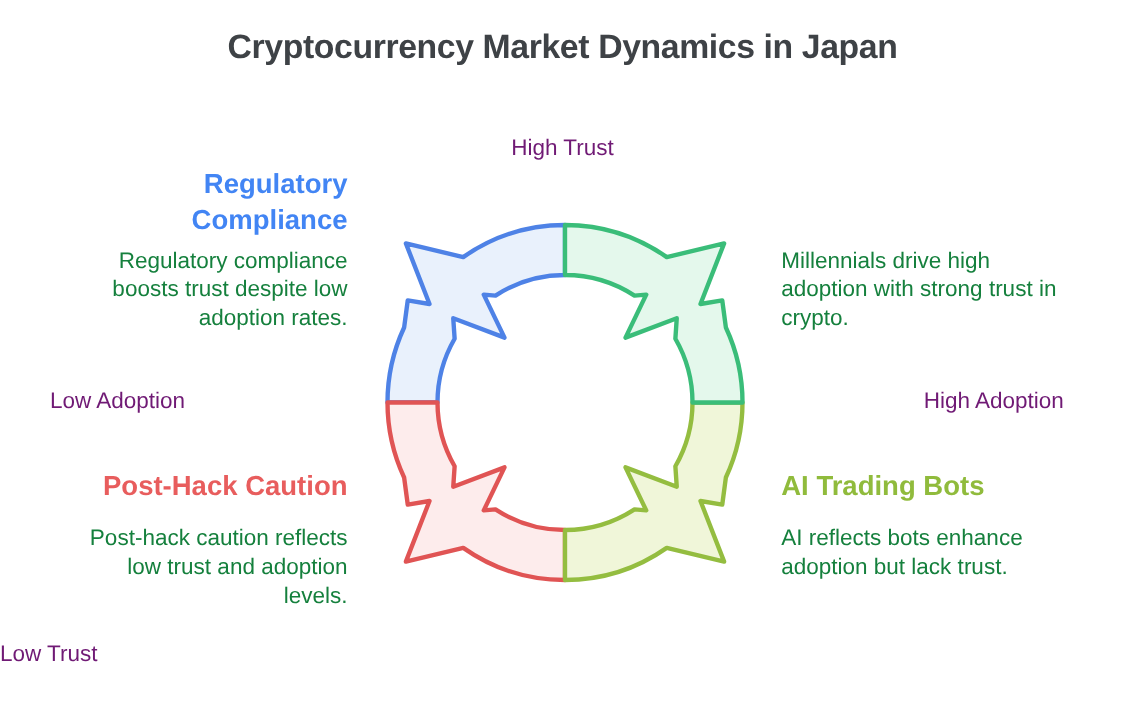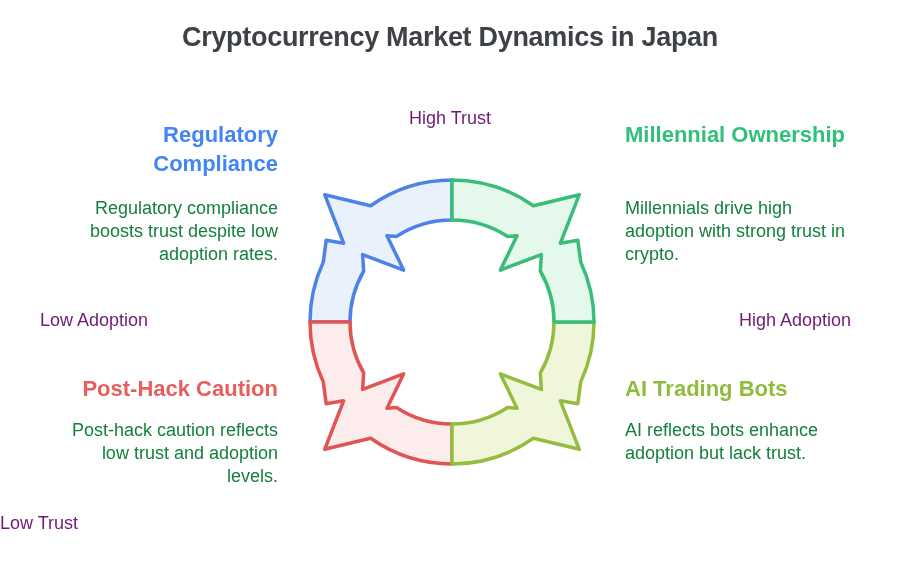--- a/index.html
+++ b/index.html
@@ -16,21 +16,21 @@
     font-size:18px;color:#701a75;white-space:nowrap;
   }
   .q-heading{
     font-size:22px;font-weight:bold;line-height:29px;margin:0;
   }
   .q-body{
     font-size:18px;line-height:23px;color:#15803d;margin:0;
   }
   .ta-r{text-align:right;}
   .ta-l{text-align:left;}
-  .c-blue{color:#4285f4;}
+  .c-blue{color:#4285f4;margin-top:12px;}
   .c-green{color:#31c07c;}
   .c-red{color:#e85d5d;}
   .c-olive{color:#90bb3c;}
   #ring-svg{left:0;top:0;width:900px;height:565px;}
 </style>
 </head>
 <body>
 
 <div id="canvas">
 
@@ -63,21 +63,20 @@
   </svg>
 
   <div class="abs axis-label" style="left:0;right:0;top:108px;text-align:center;">High Trust</div>
   <div class="abs axis-label" style="left:0;right:0;top:513px;text-align:left;">Low Trust</div>
   <div class="abs axis-label" style="left:40px;top:310px;">Low Adoption</div>
   <div class="abs axis-label" style="right:49px;top:310px;text-align:left;">High Adoption</div>
 
   <h2 class="abs q-heading c-blue ta-r" style="right:622px;top:120px;width:240px;">Regulatory Compliance</h2>
   <p class="abs q-body ta-r" style="right:622px;top:197px;width:212px;">Regulatory compliance boosts trust despite low adoption rates.</p>
 
-  <h2 class="abs q-heading c-green ta-l" style="left:625px;top:120px;width:240px;">Millennial Ownership</h2>
   <p class="abs q-body ta-l" style="left:625px;top:197px;width:232px;">Millennials drive high adoption with strong trust in crypto.</p>
 
   <h2 class="abs q-heading c-red ta-r" style="right:622px;top:374px;width:280px;">Post-Hack Caution</h2>
   <p class="abs q-body ta-r" style="right:622px;top:419px;width:214px;">Post-hack caution reflects low trust and adoption levels.</p>
 
   <h2 class="abs q-heading c-olive ta-l" style="left:625px;top:374px;width:280px;">AI Trading Bots</h2>
   <p class="abs q-body ta-l" style="left:625px;top:419px;width:210px;">AI reflects bots enhance adoption but lack trust.</p>
 
 </div>
 

